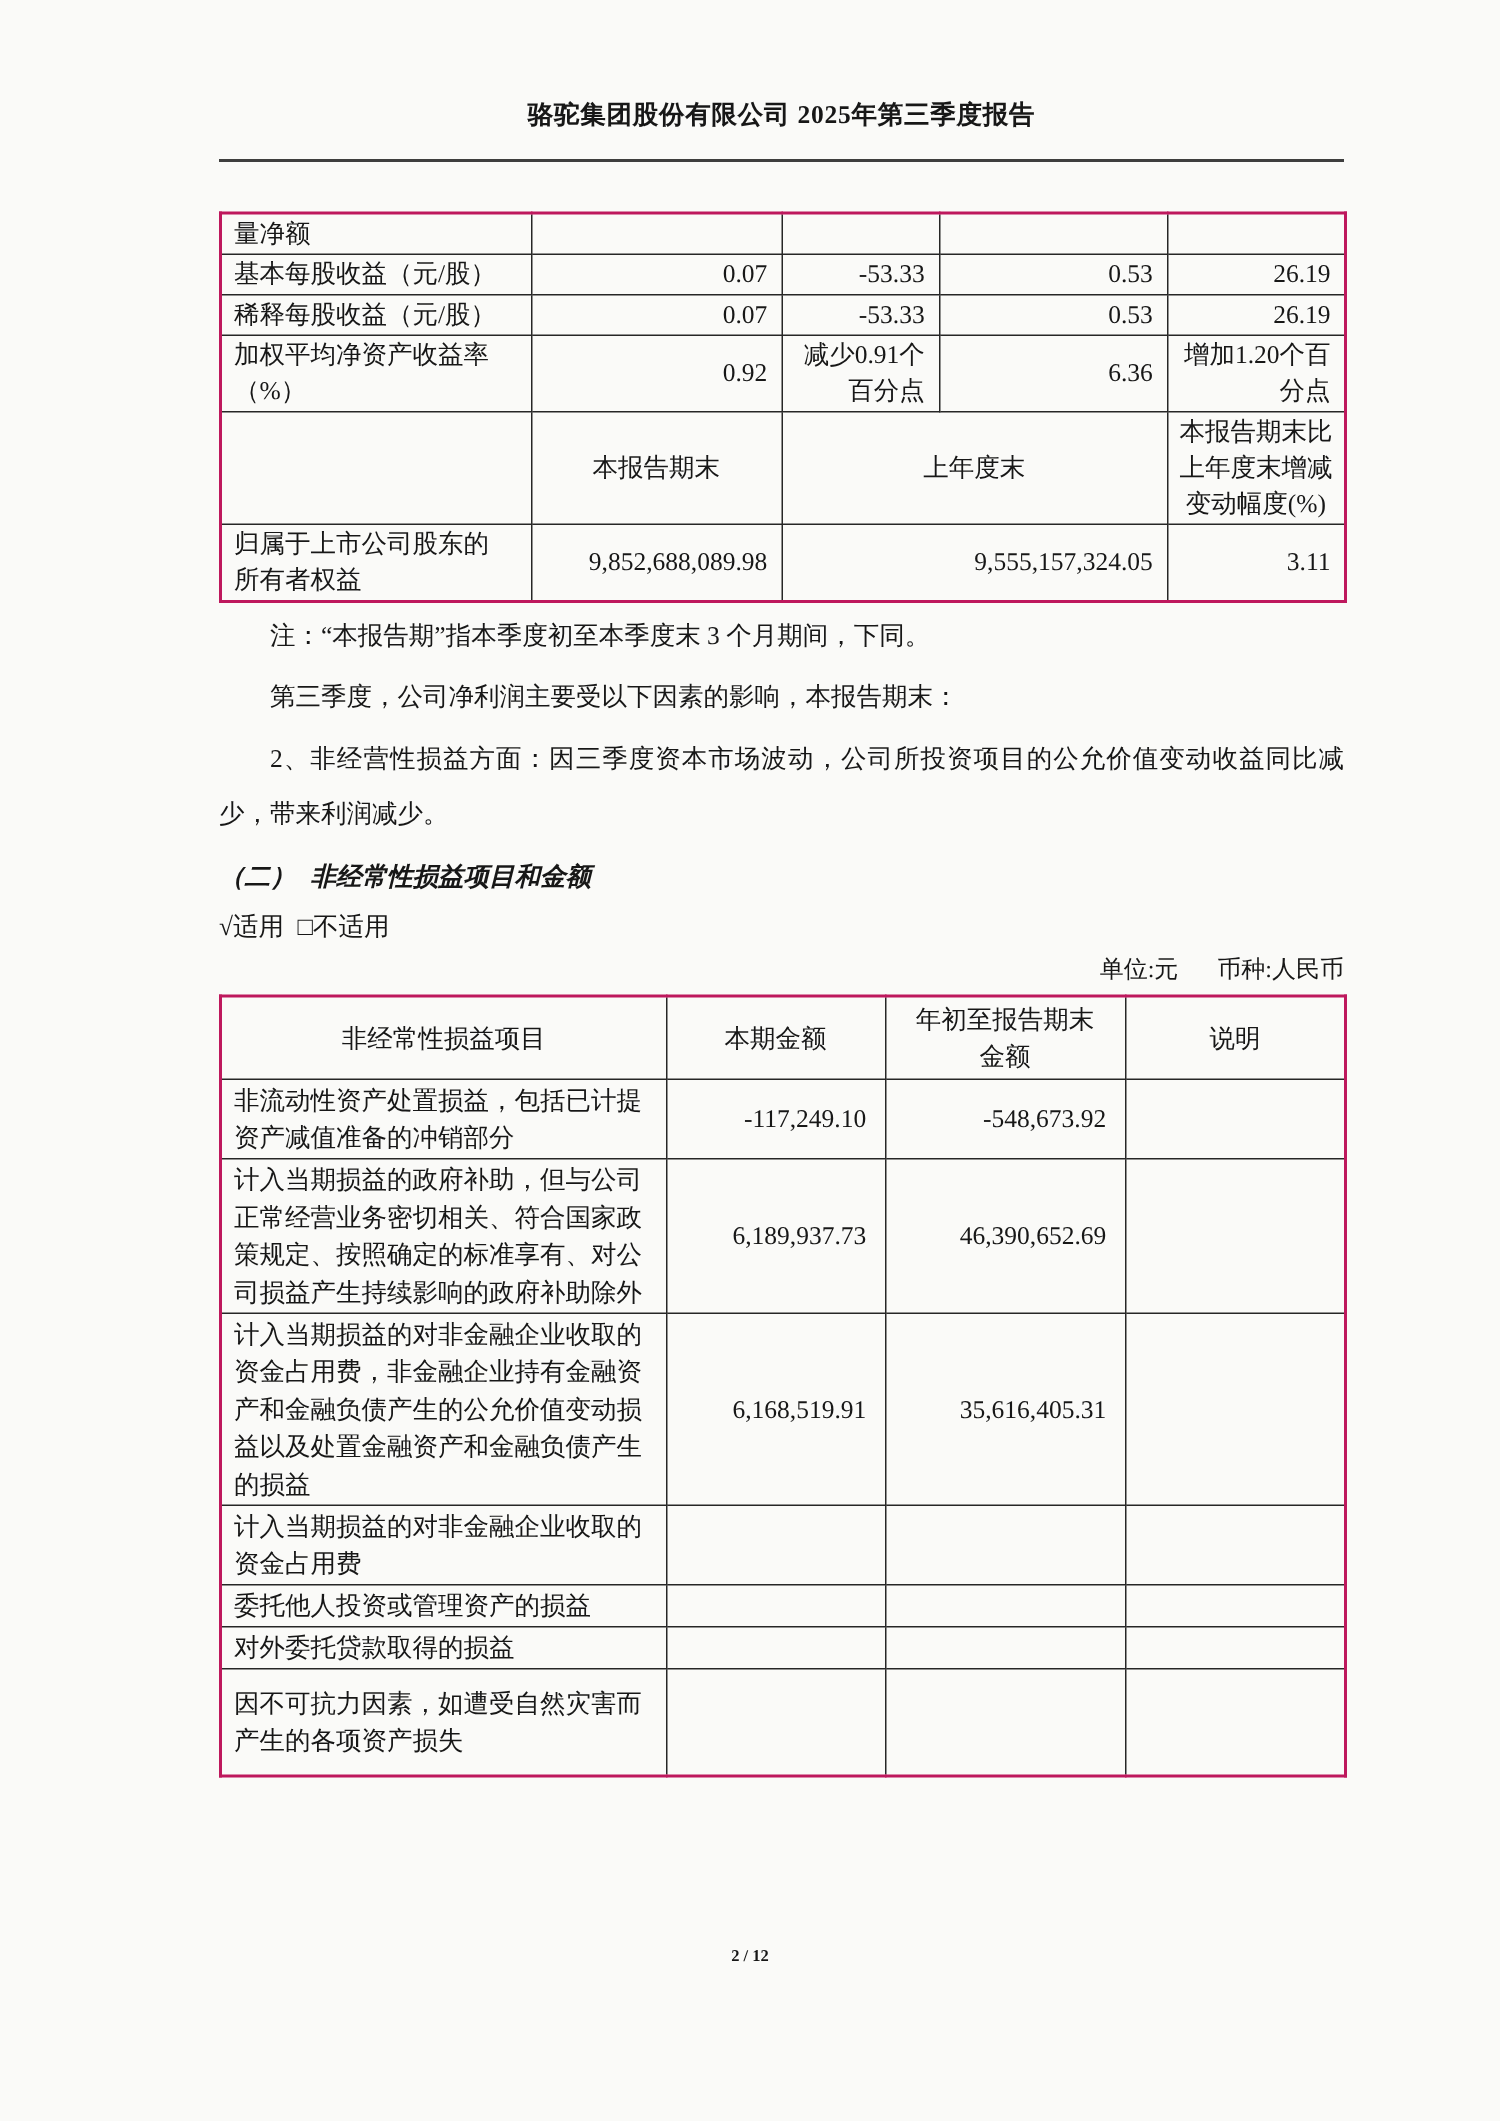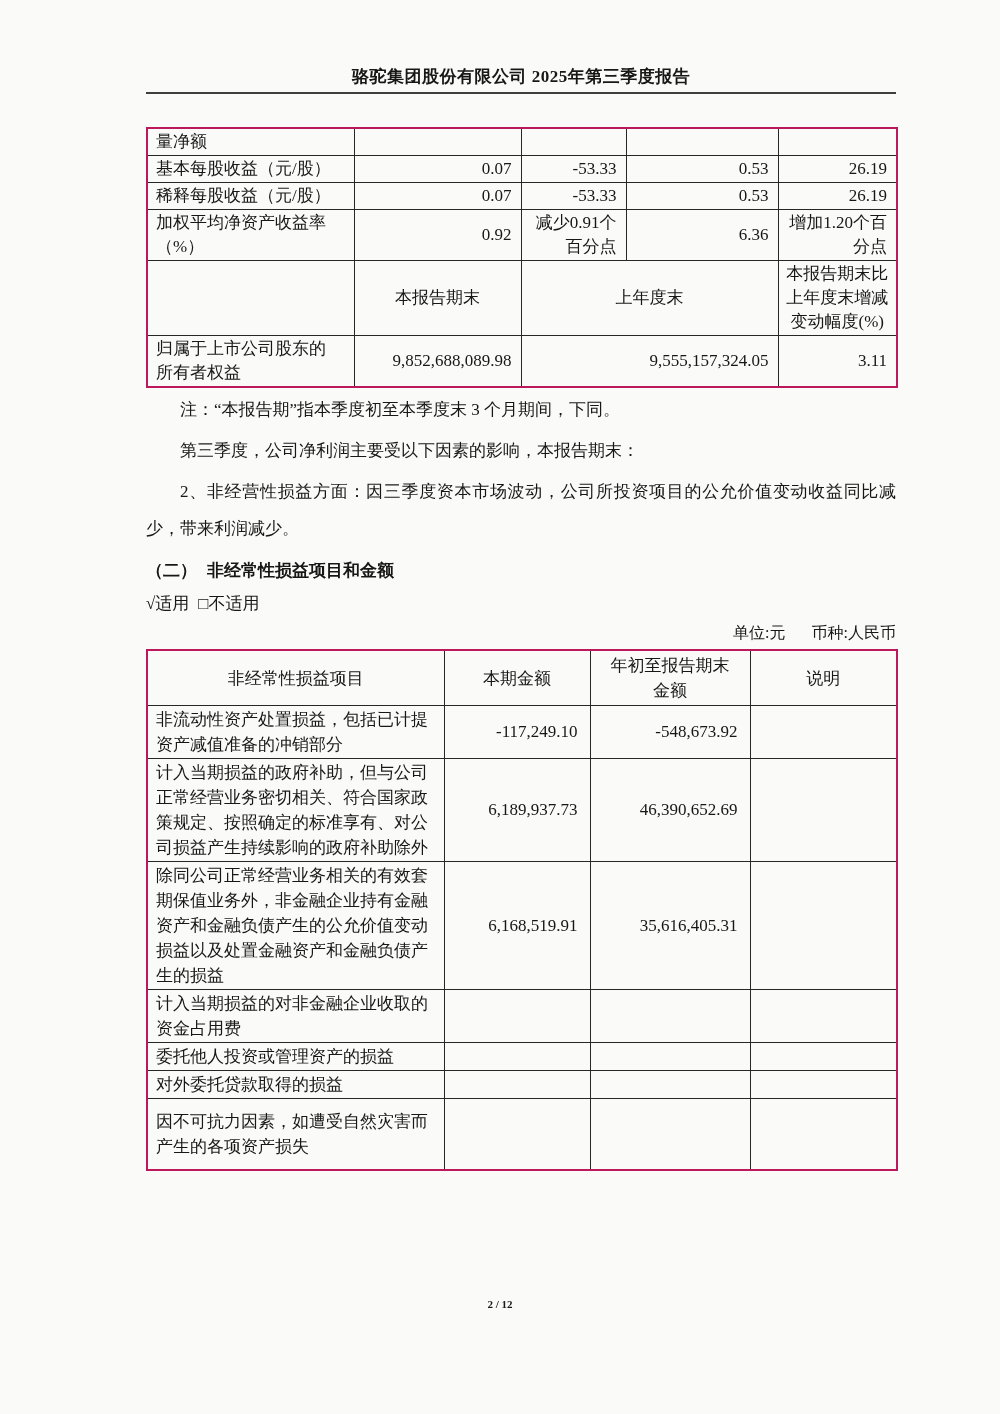--- a/index.html
+++ b/index.html
@@ -9,21 +9,21 @@
     margin:0 auto;
     background:#fafaf8;
     color:#171717;
     font-family:"Liberation Serif","DejaVu Serif",serif;
     font-size:17px;
     overflow:hidden;
   }
   .doc-header {
     margin:0 104px 0 146px;
     padding-top:64px;
-    padding-bottom:2px;
+    padding-bottom:16px;
     border-bottom:2px solid #3e3e3e;
   }
   .doc-title {
     text-align:center;
     font-weight:bold;
     font-size:17px;
     line-height:26px;
     letter-spacing:0.5px;
   }
   .content { margin:0 104px 0 146px; width:750px; }
@@ -55,20 +55,21 @@
     text-indent:34px;
     text-align:justify;
   }
   .para.first { margin-top:3px; }
 
   .sec-heading {
     margin-top:10px;
     line-height:28px;
     font-weight:bold;
     font-size:17px;
+    font-style:italic;
   }
   .sec-heading .sec-title { margin-left:10px; }
   .applicable-line { margin-top:6px; line-height:26px; }
   .applicable-line .opt2 { margin-left:9px; }
   .unit-line {
     margin-top:4px;
     line-height:24px;
     text-align:right;
     font-size:16px;
   }
@@ -191,21 +192,21 @@
           <td class="amt">-548,673.92</td>
           <td></td>
         </tr>
         <tr>
           <td class="item">计入当期损益的政府补助，但与公司正常经营业务密切相关、符合国家政策规定、按照确定的标准享有、对公司损益产生持续影响的政府补助除外</td>
           <td class="amt">6,189,937.73</td>
           <td class="amt">46,390,652.69</td>
           <td></td>
         </tr>
         <tr>
-          <td class="item">除同公司正常经营业务相关的有效套期保值业务外，非金融企业持有金融资产和金融负债产生的公允价值变动损益以及处置金融资产和金融负债产生的损益</td>
+          <td class="item">计入当期损益的对非金融企业收取的资金占用费，非金融企业持有金融资产和金融负债产生的公允价值变动损益以及处置金融资产和金融负债产生的损益</td>
           <td class="amt">6,168,519.91</td>
           <td class="amt">35,616,405.31</td>
           <td></td>
         </tr>
         <tr>
           <td class="item">计入当期损益的对非金融企业收取的资金占用费</td>
           <td class="amt"></td>
           <td class="amt"></td>
           <td></td>
         </tr>

